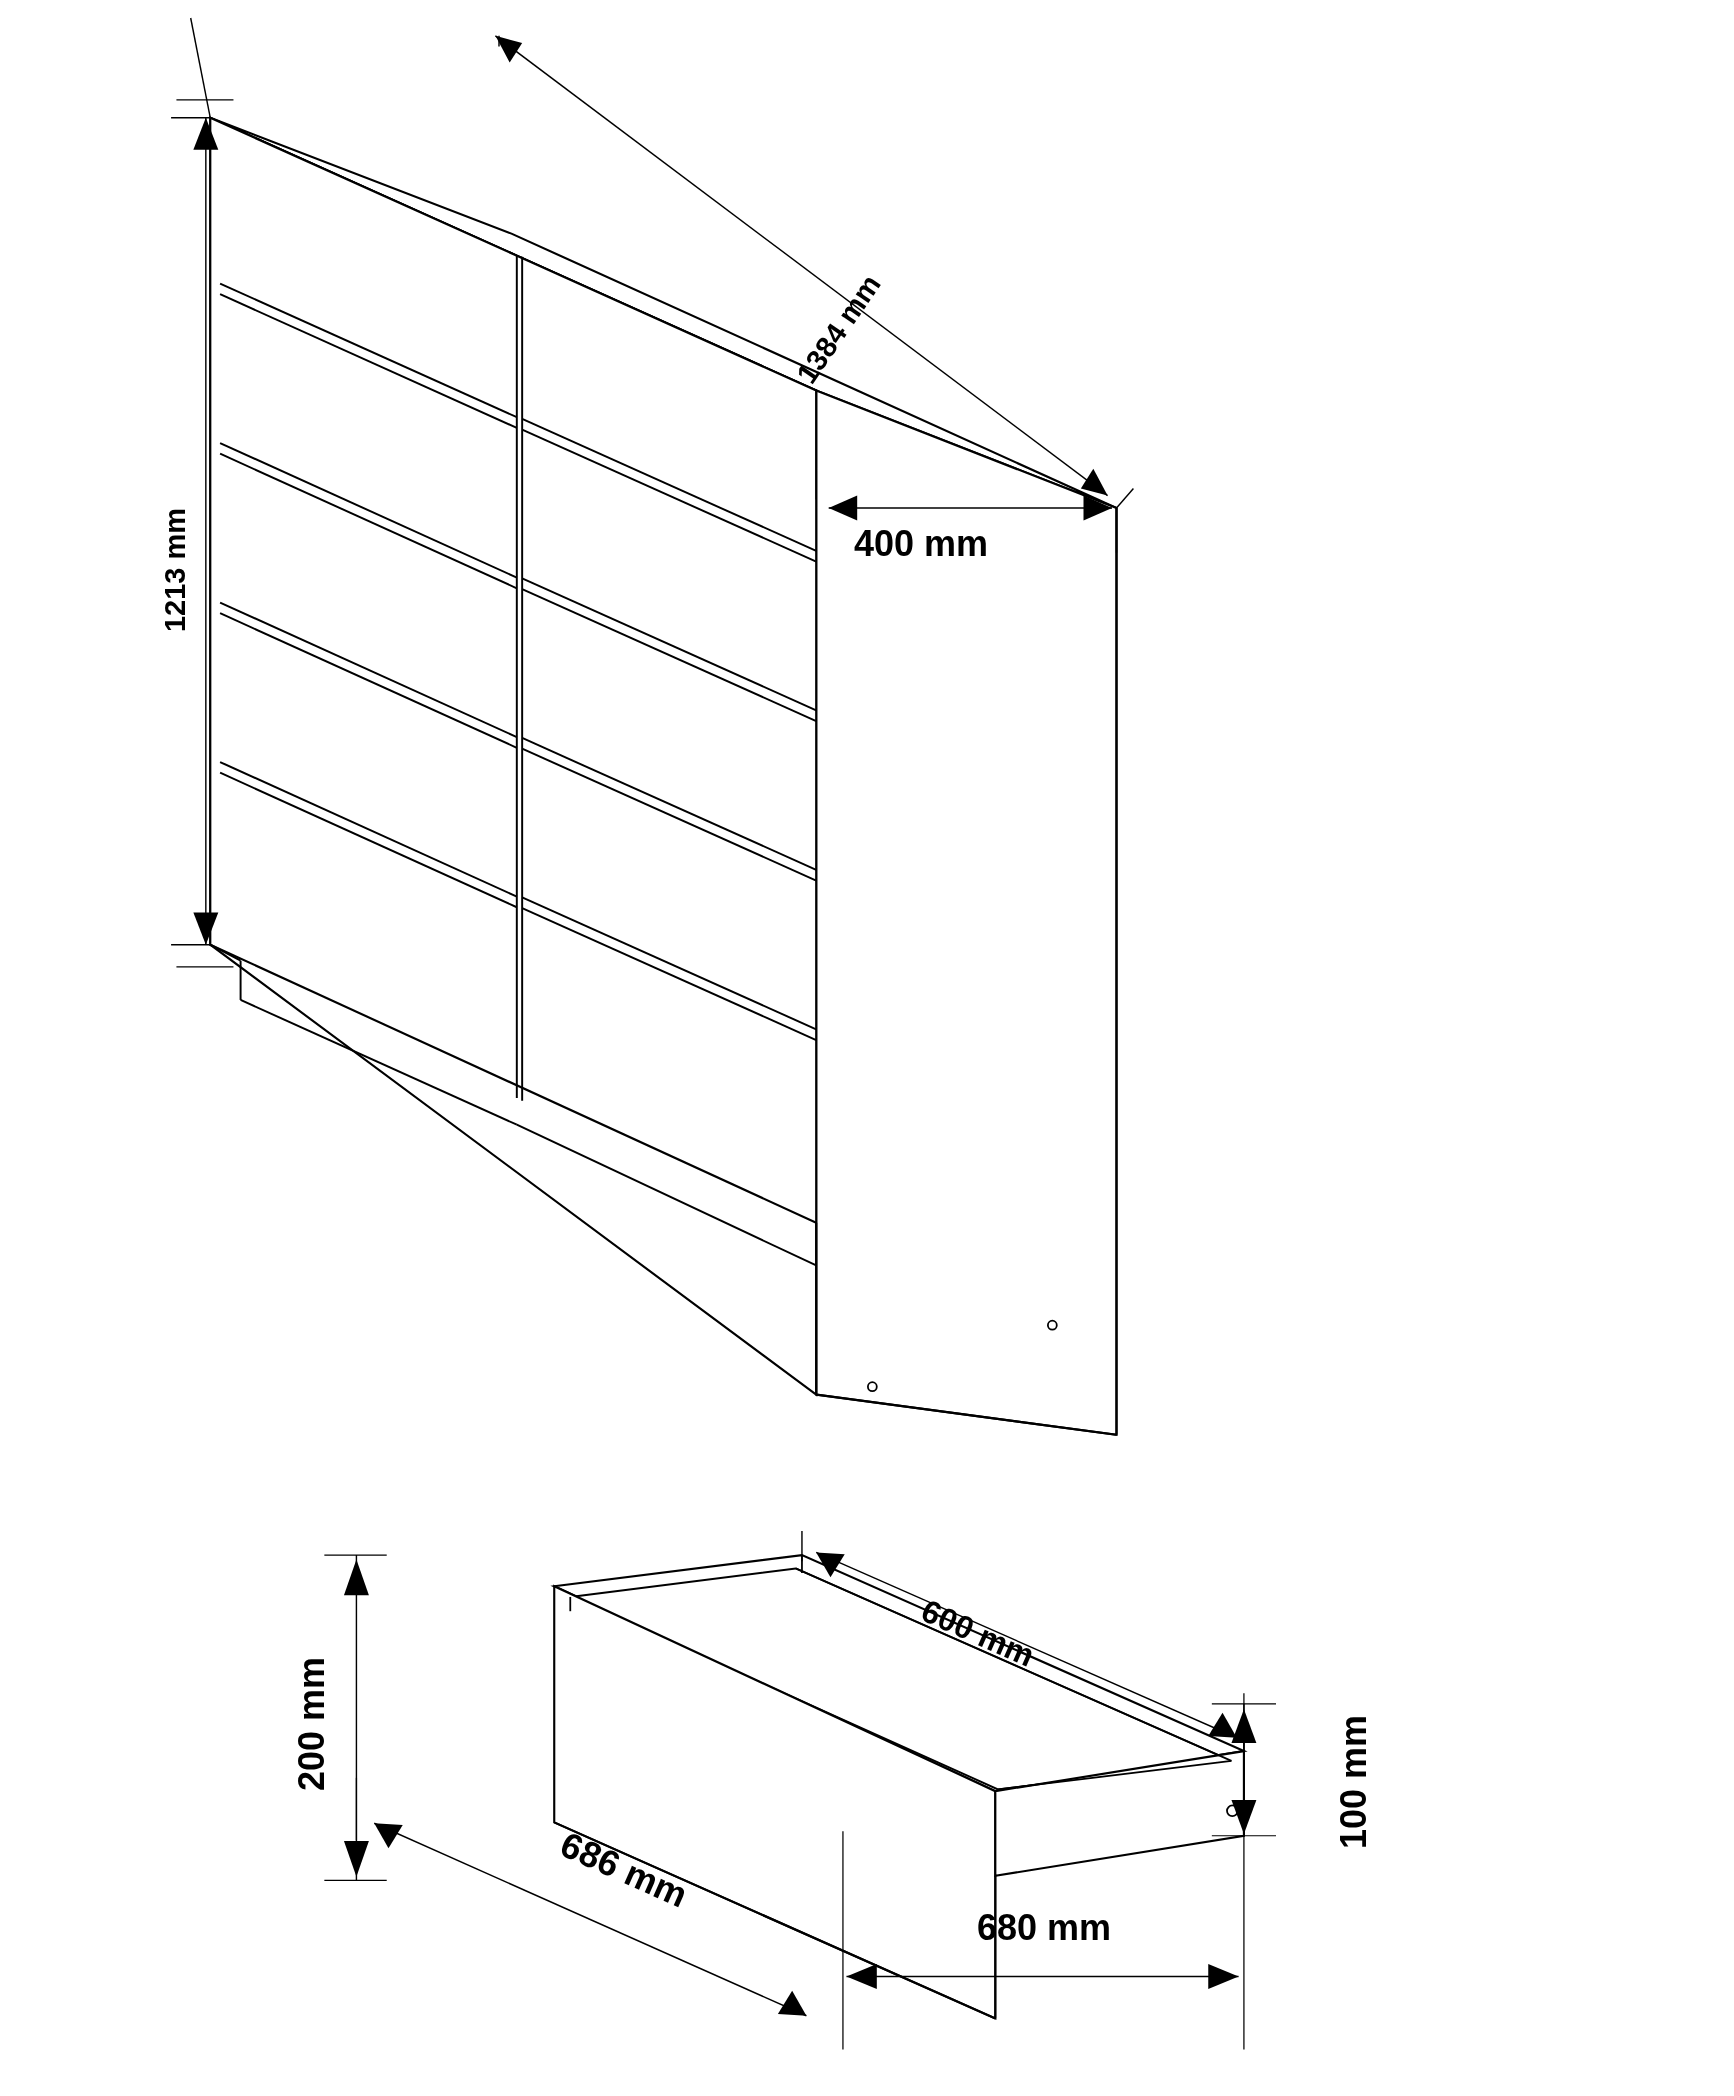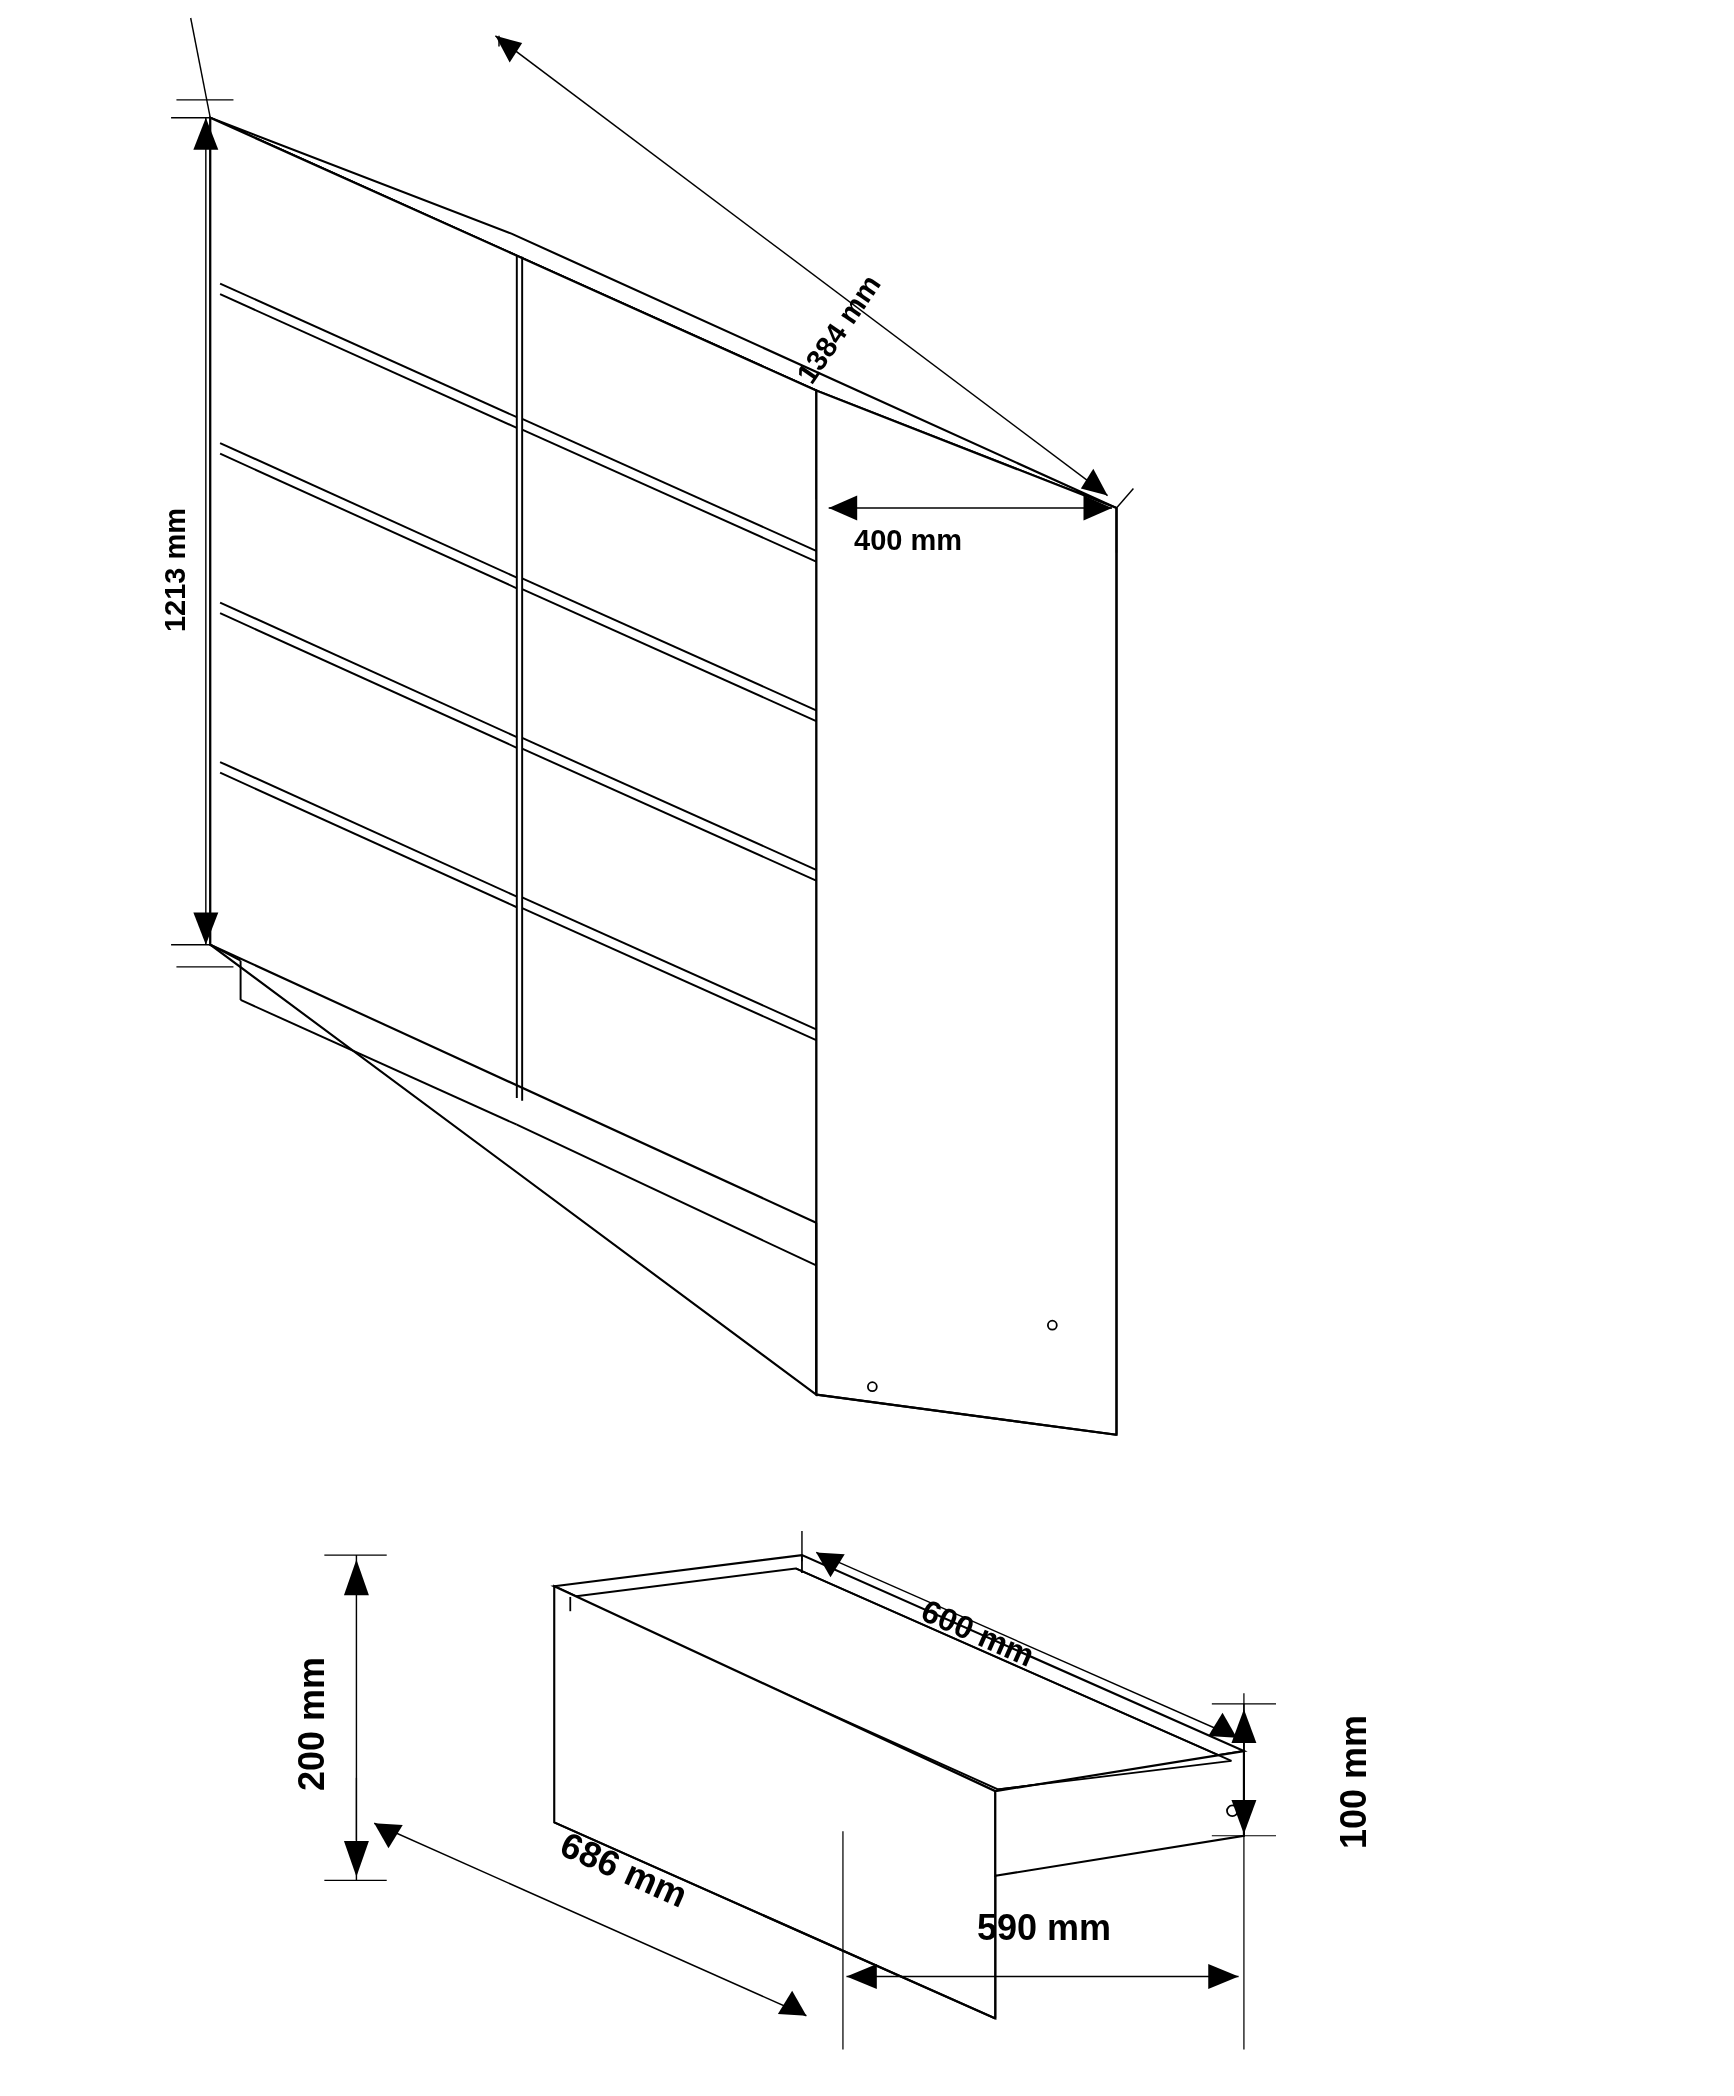--- a/index.html
+++ b/index.html
@@ -184,28 +184,28 @@
       <line x1="1396" y1="1912" x2="1396" y2="2060" stroke="#000000" stroke-width="1.6"></line>
       <polygon points="1396,1918 1382,1956 1410,1956" fill="#000000" stroke="none"></polygon>
       <polygon points="1396,2058 1382,2020 1410,2020" fill="#000000" stroke="none"></polygon>
       <line x1="1360" y1="1912" x2="1432" y2="1912" stroke="#000000" stroke-width="1.4"></line>
       <line x1="1360" y1="2060" x2="1432" y2="2060" stroke="#000000" stroke-width="1.4"></line>
     </g>
   </svg>
 
   <div class="dim-label rot90" style="left:827px; top:321px; font-size:29px; transform: rotate(-55.6deg) translate(-50%,0);">1384 mm</div>
 
-  <div class="dim-label" style="left:854px; top:526px; font-size:29px;">400 mm</div>
+  <div class="dim-label" style="left:854px; top:526px; font-size:36px;">400 mm</div>
 
   <div class="dim-label" style="left:175px; top:570px; font-size:29px; transform: rotate(-90deg) translate(-50%, -50%); transform-origin: 0 0;">1213 mm</div>
 
   <div class="dim-label" style="left:978px; top:1633px; font-size:32px; transform: rotate(23.8deg) translate(-50%,-50%); transform-origin: 0 0;">600 mm</div>
 
   <div class="dim-label" style="left:624px; top:1870px; font-size:36px; transform: rotate(24deg) translate(-50%,-50%); transform-origin: 0 0;">686 mm</div>
 
   <div class="dim-label" style="left:312px; top:1724px; font-size:36px; transform: rotate(-90deg) translate(-50%,-50%); transform-origin: 0 0;">200 mm</div>
 
-  <div class="dim-label" style="left:1044px; top:1910px; font-size:36px; transform: translate(-50%,0);">590 mm</div>
+  <div class="dim-label" style="left:1044px; top:1910px; font-size:36px; transform: translate(-50%,0);">680 mm</div>
 
   <div class="dim-label" style="left:1354px; top:1782px; font-size:36px; transform: rotate(-90deg) translate(-50%,-50%); transform-origin: 0 0;">100 mm</div>
 
 </div>
 
 
 </body></html>

